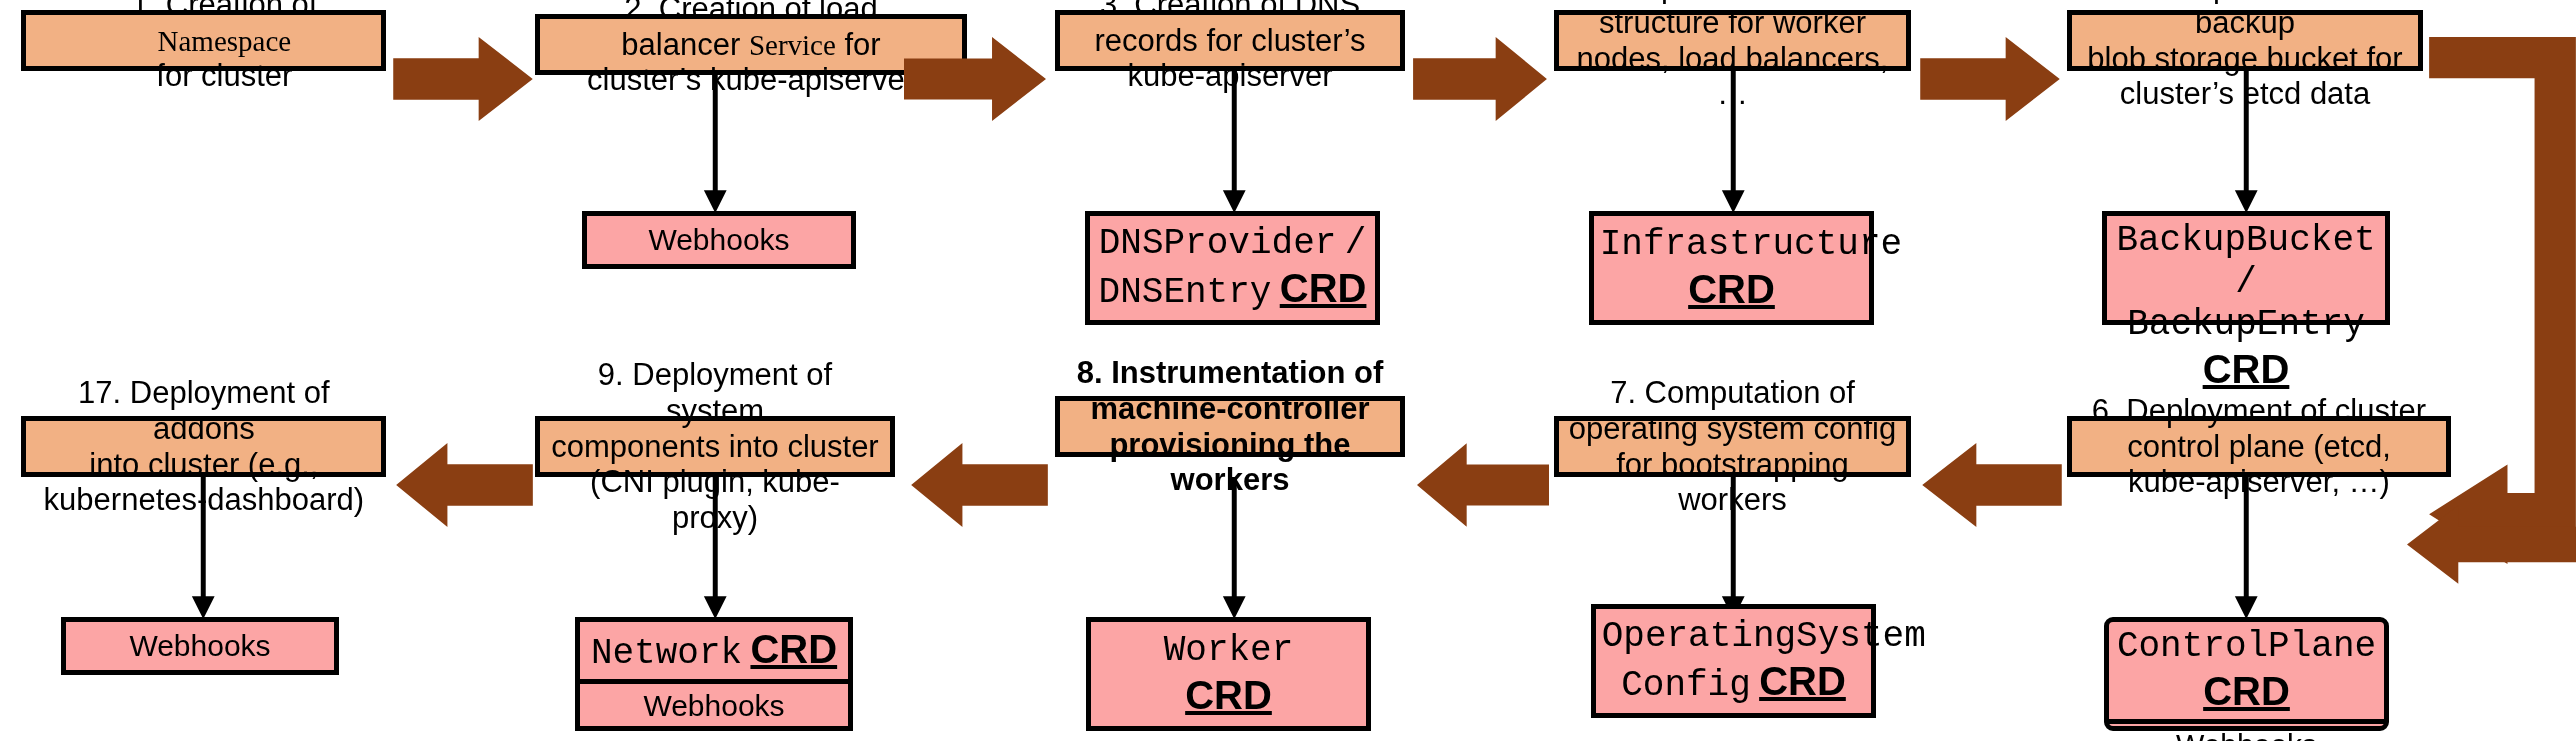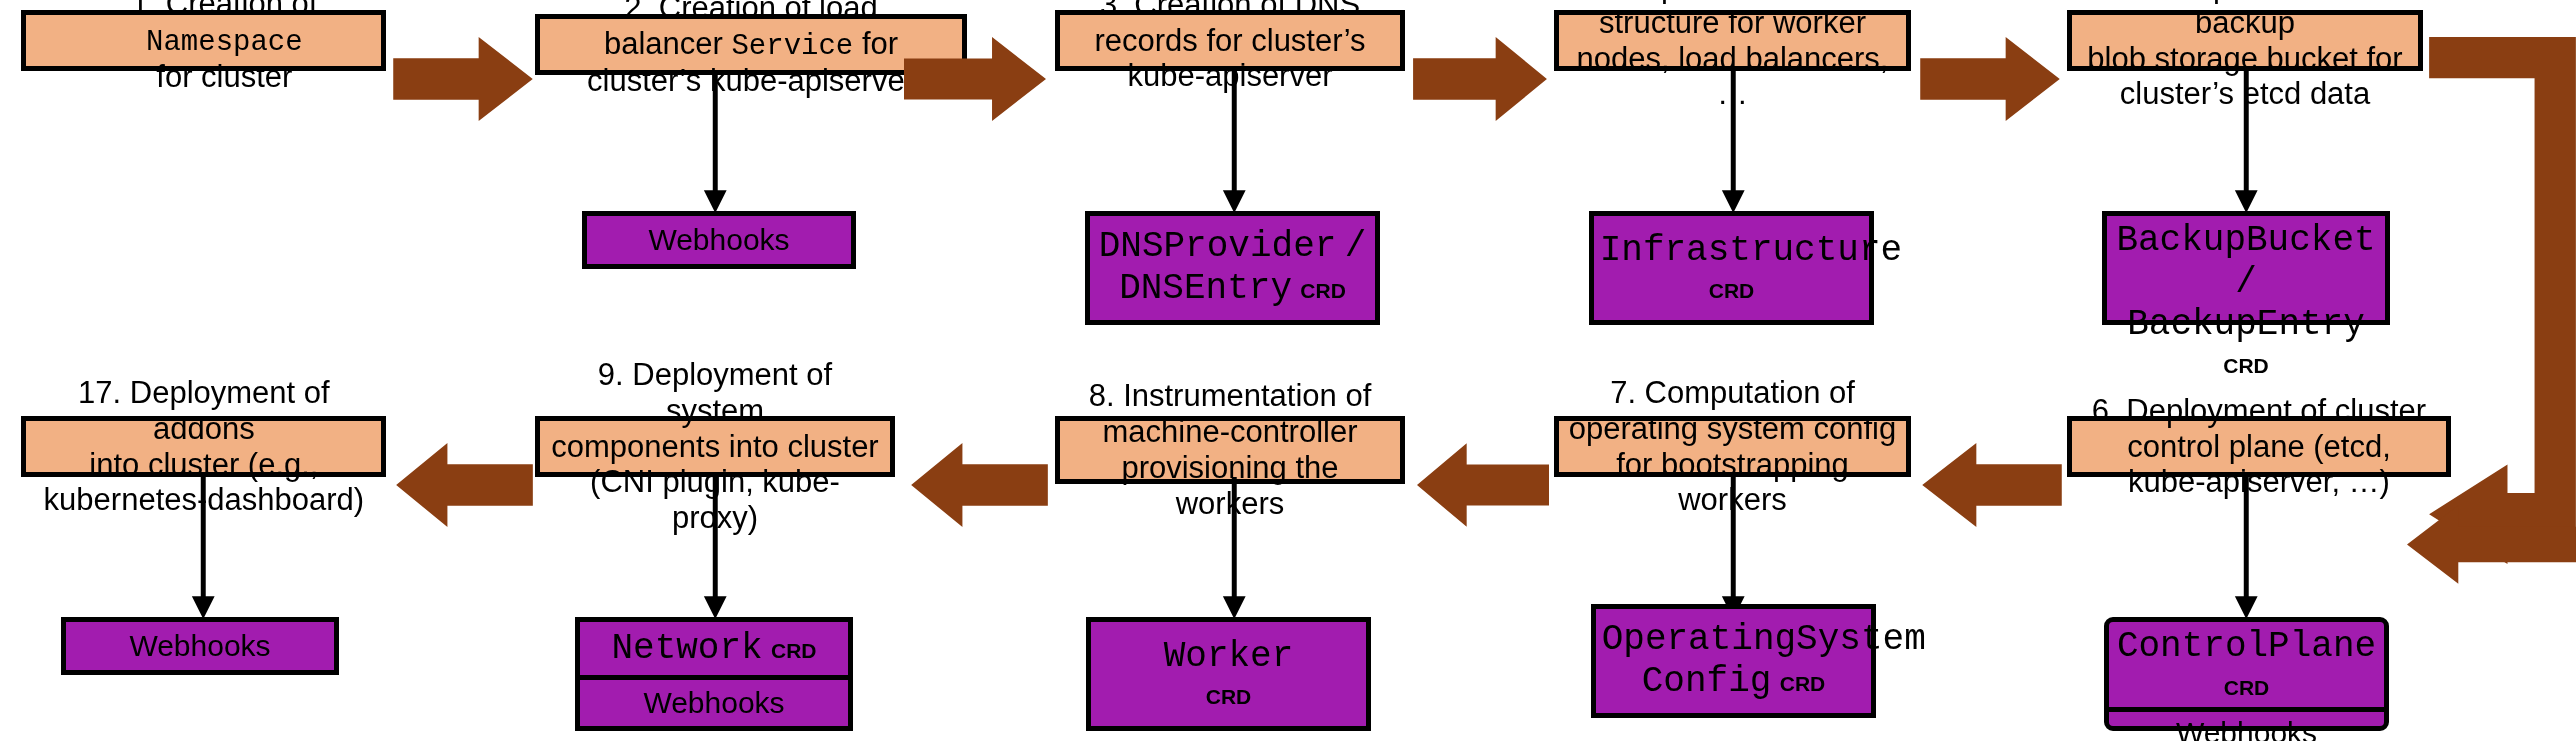--- a/index.html
+++ b/index.html
@@ -22,27 +22,27 @@
     padding: 2.8px 7.1px;
   }
   .step-text {
     font-size: 31px;
     line-height: 1.16;
     color: #000000;
     font-family: "Liberation Sans", sans-serif;
     width: 100%;
   }
   .mono {
-    font-family: Liberation Mono, monospace;
+    font-family: Liberation Serif, serif;
     font-size: 29px;
   }
 
   .sub-box {
     position: absolute;
-    background: #a21caf;
+    background: #fca5a5;
     border: 5px solid #000000;
     display: flex;
     flex-direction: column;
   }
   .sub-row {
     flex: 1 1 auto;
     display: flex;
     align-items: center;
     justify-content: center;
     text-align: center;
@@ -50,21 +50,21 @@
   }
   .sub-row + .sub-row { border-top: 5px solid #000000; }
   .sub-text {
     font-size: 30px;
     line-height: 1.16;
     color: #000000;
     font-family: "Liberation Sans", sans-serif;
     width: 100%;
   }
   .sub-text .mono { font-family: "Liberation Mono", monospace; font-size: 36px; text-align: center; }
-  .sub-text .crd  { font-family: "Liberation Sans", sans-serif; font-weight: bold; font-size: 21px; }
+  .sub-text .crd  { font-family: "Liberation Sans", sans-serif; font-weight: bold; font-size: 40px; text-decoration: underline; }
 
   .arrow-svg { position: absolute; overflow: visible; }
   .conn-svg  { position: absolute; overflow: visible; }
 </style>
 </head>
 <body>
 
 <div id="canvas">
 
   <div class="step-box" style="left:21.4px; top:10px; width:365px; height:54px; height:61px;padding-left:48px;">
@@ -193,21 +193,21 @@
   </div>
 
   <div class="step-box" style="left:535px; top:416px; width:360px; height:61px;">
     <div class="step-text">
       <span>9. Deployment of system</span><br>
       <span>components into cluster</span><br>
       <span>(CNI plugin, kube-proxy)</span>
     </div>
   </div>
 
-  <div class="step-box" style="left:1055px; top:416px; width:350px; height:68px;">
+  <div class="step-box" style="left:1055px; top:396px; width:350px; height:61px;font-weight:bold;">
     <div class="step-text">
       <span>8. Instrumentation of</span><br>
       <span>machine-controller</span><br>
       <span>provisioning the workers</span>
     </div>
   </div>
 
   <div class="step-box" style="left:1554px; top:416px; width:357px; height:61px;">
     <div class="step-text">
       <span>7. Computation of</span><br>

